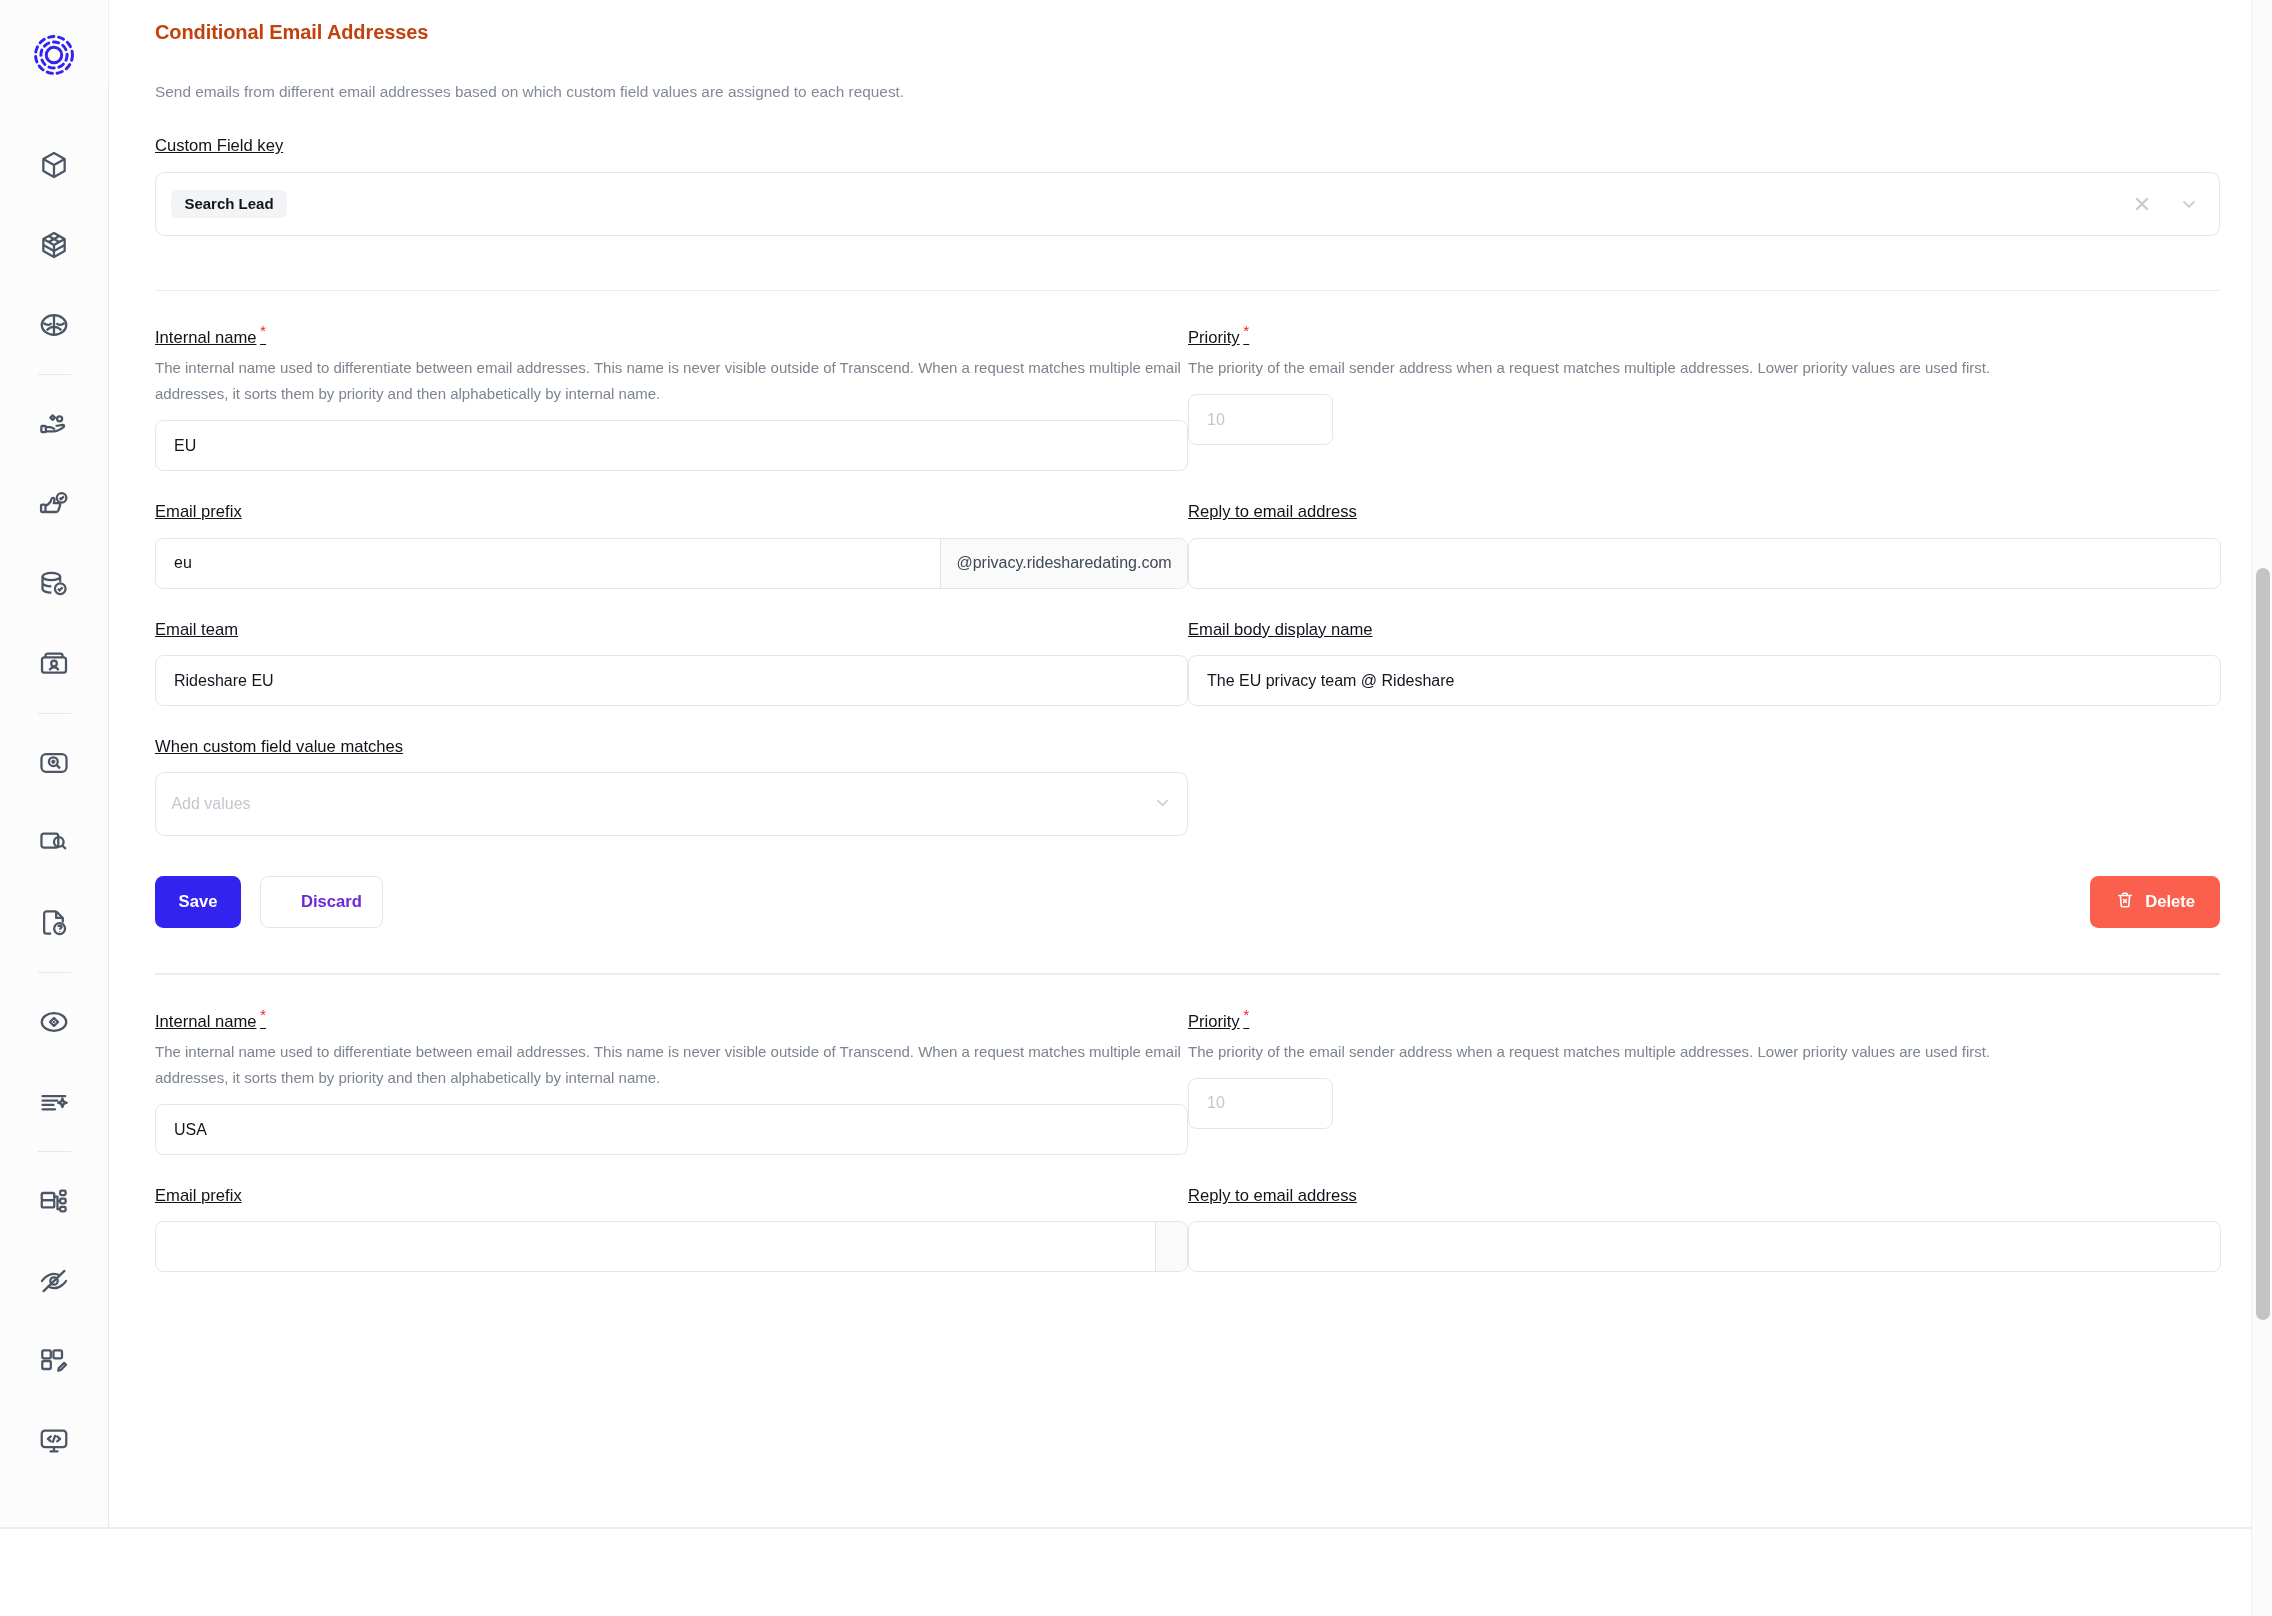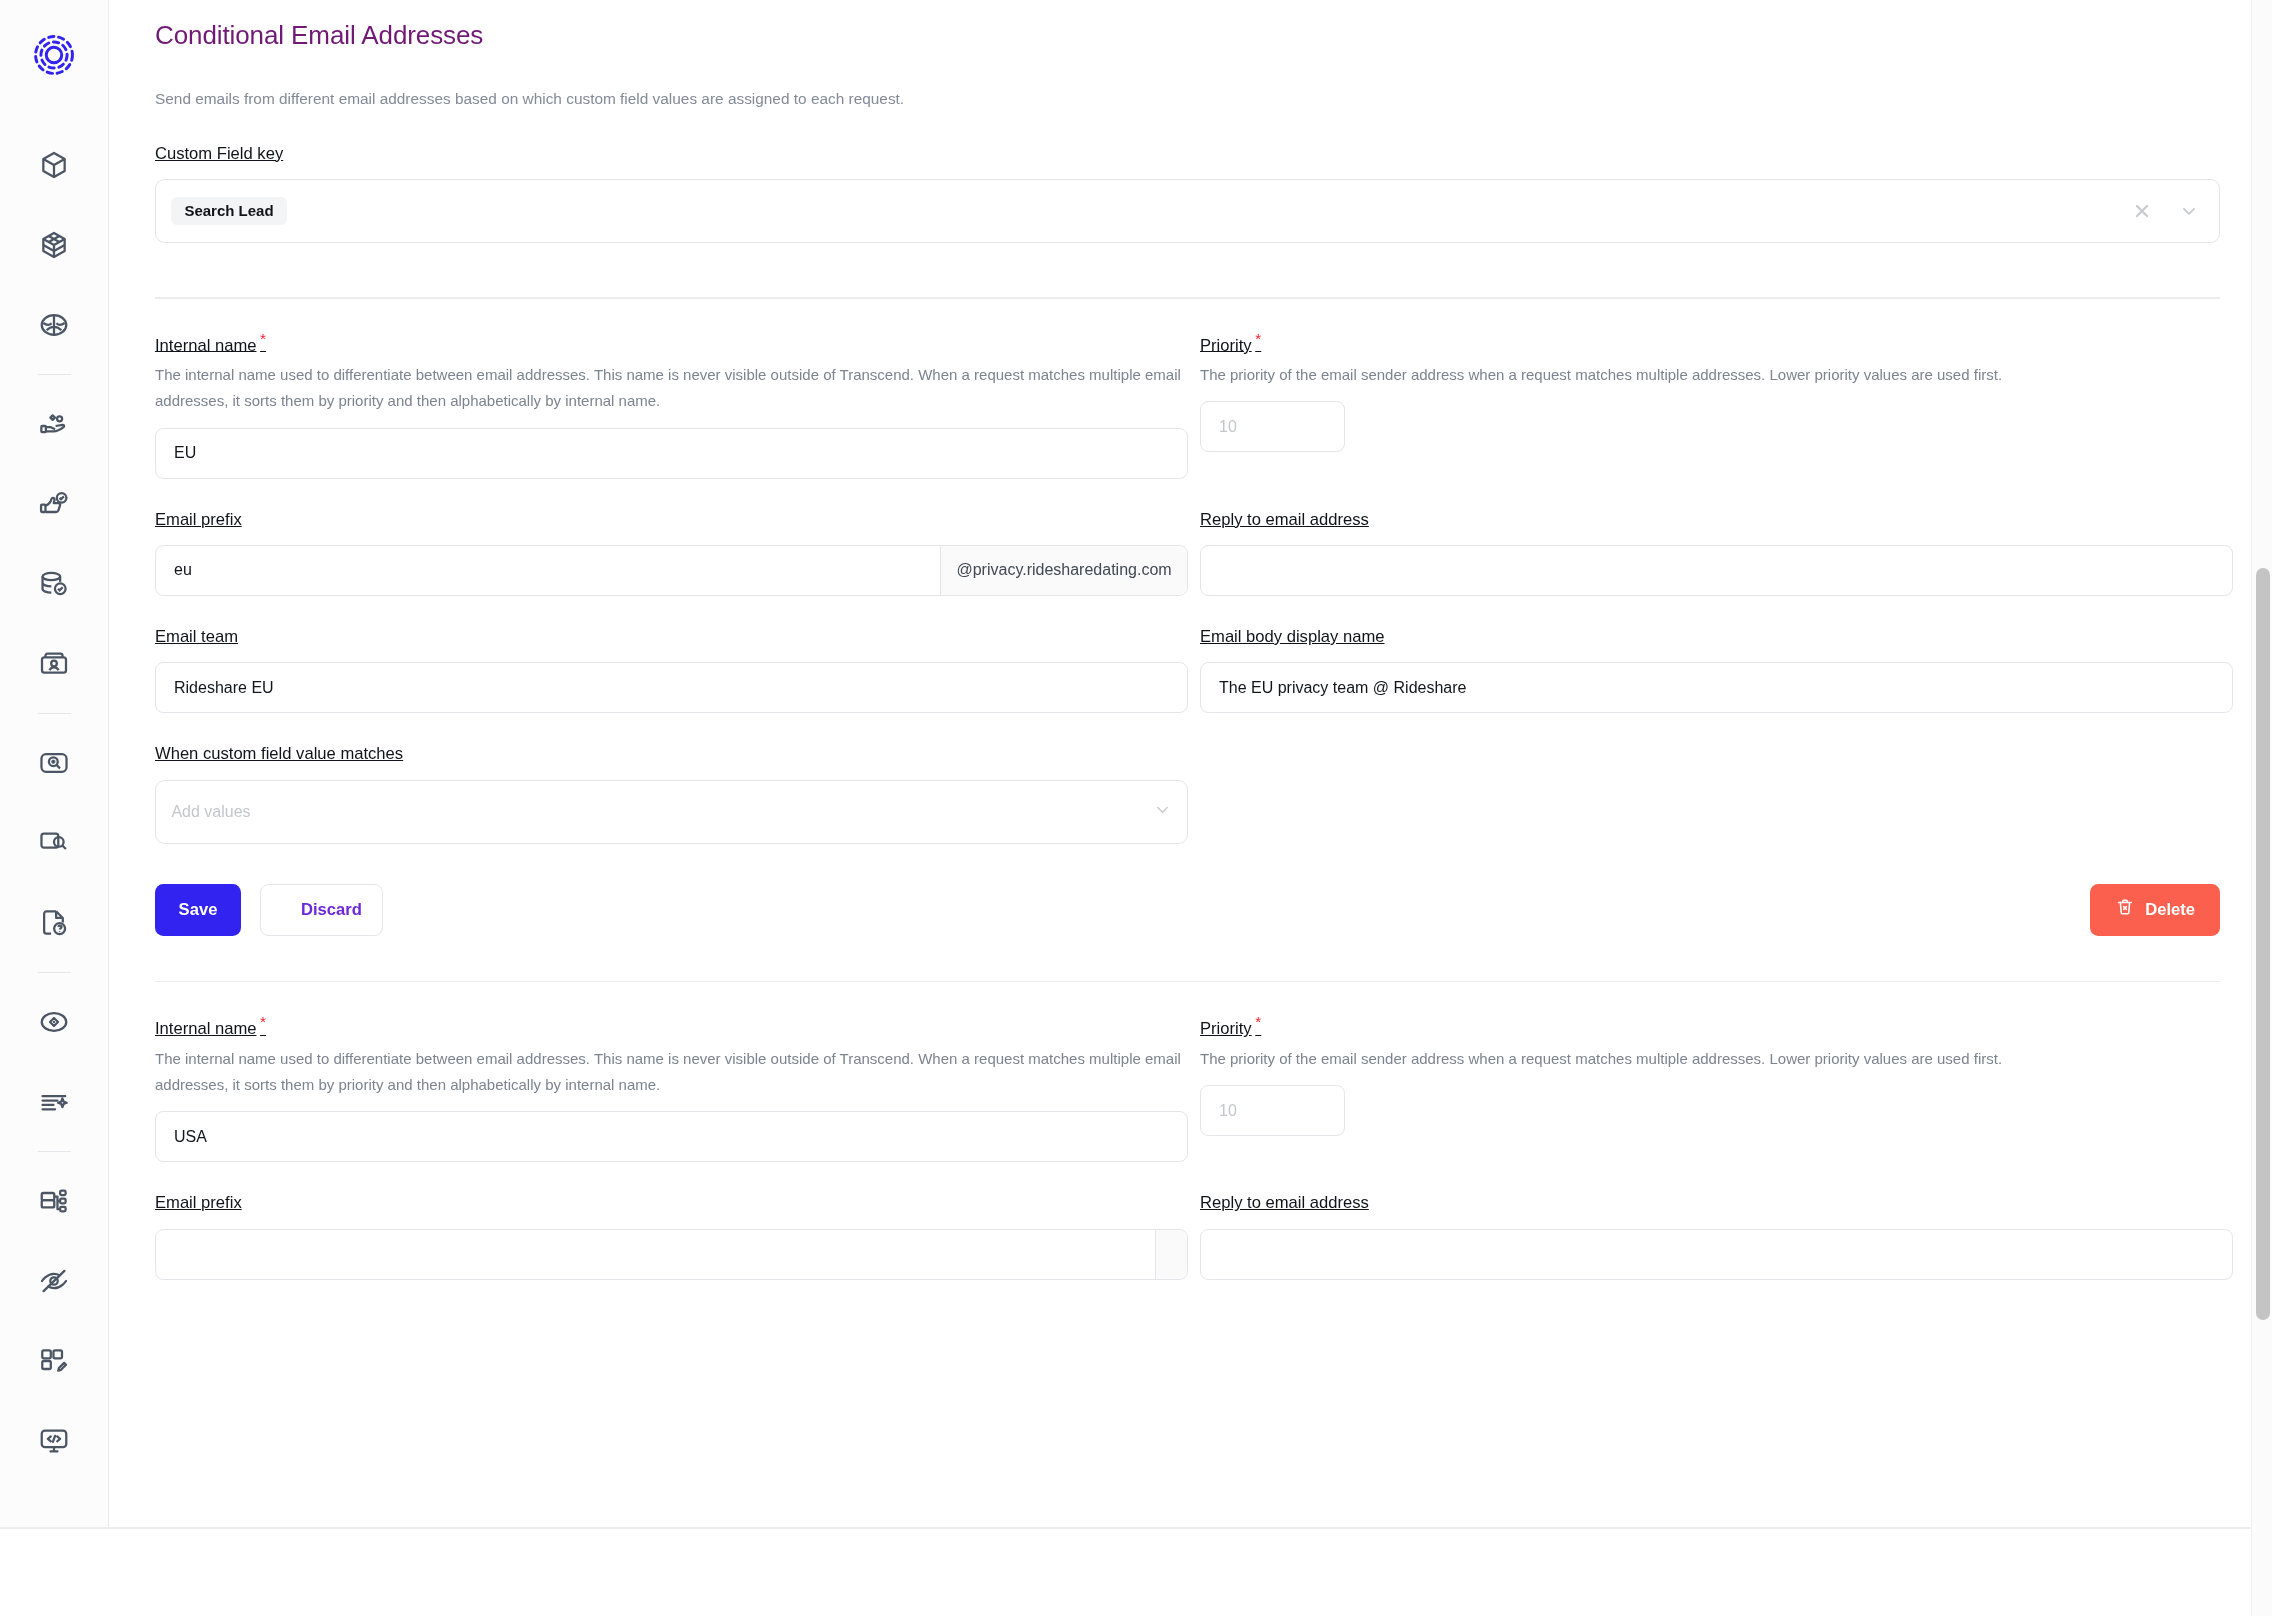--- a/index.html
+++ b/index.html
@@ -73,24 +73,24 @@
     position: relative;
     padding: 0 46px 0 46px;
     overflow: hidden;
   }
   .content {
     width: 2065px;
     padding-top: 20px;
   }
 
   .page-title {
-    font-size: 26px;
+    font-size: 20px;
     line-height: 1.2;
-    font-weight: 400;
-    color: #701a75;
+    font-weight: 700;
+    color: #c2410c;
     letter-spacing: -0.1px;
     margin-bottom: 37px;
   }
   .page-desc {
     font-size: 15.4px;
     line-height: 1.45;
     color: #828a96;
     margin-bottom: 33px;
   }
 
@@ -163,21 +163,21 @@
   .section-divider {
     width: 100%;
     height: 1.8px;
     background: #ebecee;
     margin: 54px 0 0 0;
   }
 
   
   .row {
     display: flex;
-    gap: 12px;
+    gap: 0;
     margin-top: 31px;
   }
   .col-left { width: 1033px; flex: 0 0 1033px; }
   .col-right { width: 1033px; flex: 0 0 1033px; }
   .half { width: 1033px; }
 
   .priority-input { width: 145px; }
 
   
   .prefix-group {

